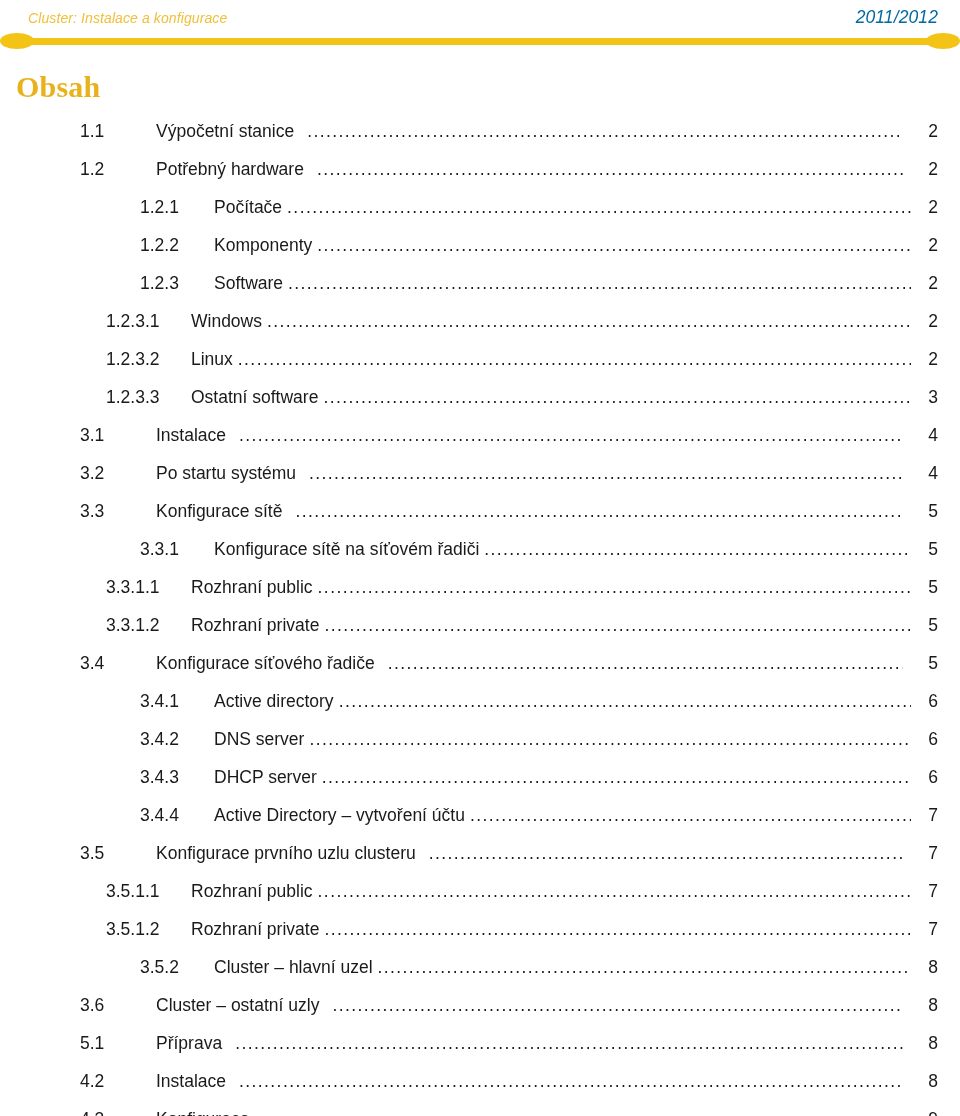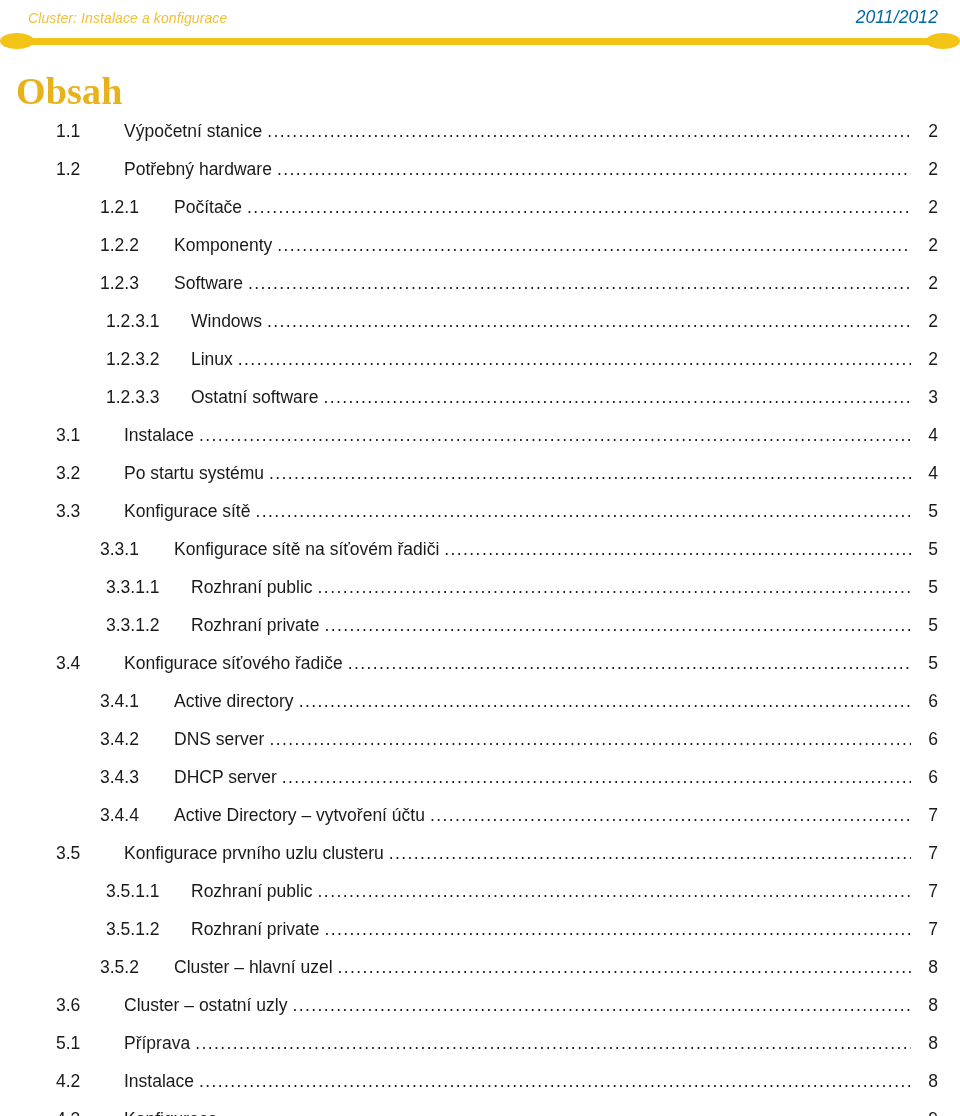--- a/index.html
+++ b/index.html
@@ -78,21 +78,21 @@
   .rule-cap.left  { left: 0px; }
   .rule-cap.right { right: 0px; }
 
   
   .toc-title {
     position: absolute;
     left: 16px;
     top: 72px;
     font-family: "Liberation Serif", serif;
     font-weight: bold;
-    font-size: 38px;
+    font-size: 30px;
     line-height: 1;
     color: #e8b21c;
     letter-spacing: 0.2px;
   }
 
   
   .toc {
     position: absolute;
     left: 0;
     top: 112px;
@@ -125,23 +125,23 @@
     top: -0.5px;
   }
   .toc-page {
     flex: 0 0 auto;
     width: 26px;
     text-align: right;
     padding-right: 22px;
   }
 
   
-  .lvl2 { padding-left: 56px; }
+  .lvl2 { padding-left: 80px; gap: 8px; }
   .lvl2 .toc-num   { width: 68px; }
-  .lvl3 { padding-left: 100px; }
+  .lvl3 { padding-left: 100px; margin-left: 40px; }
   .lvl3 .toc-num   { width: 74px; }
   .lvl4 { padding-left: 106px; }
   .lvl4 .toc-num   { width: 85px; }
 </style>
 </head>
 <body>
 
 <div class="page-header">
   <div class="header-row">
     <span class="header-title">Cluster: Instalace a konfigurace</span>

